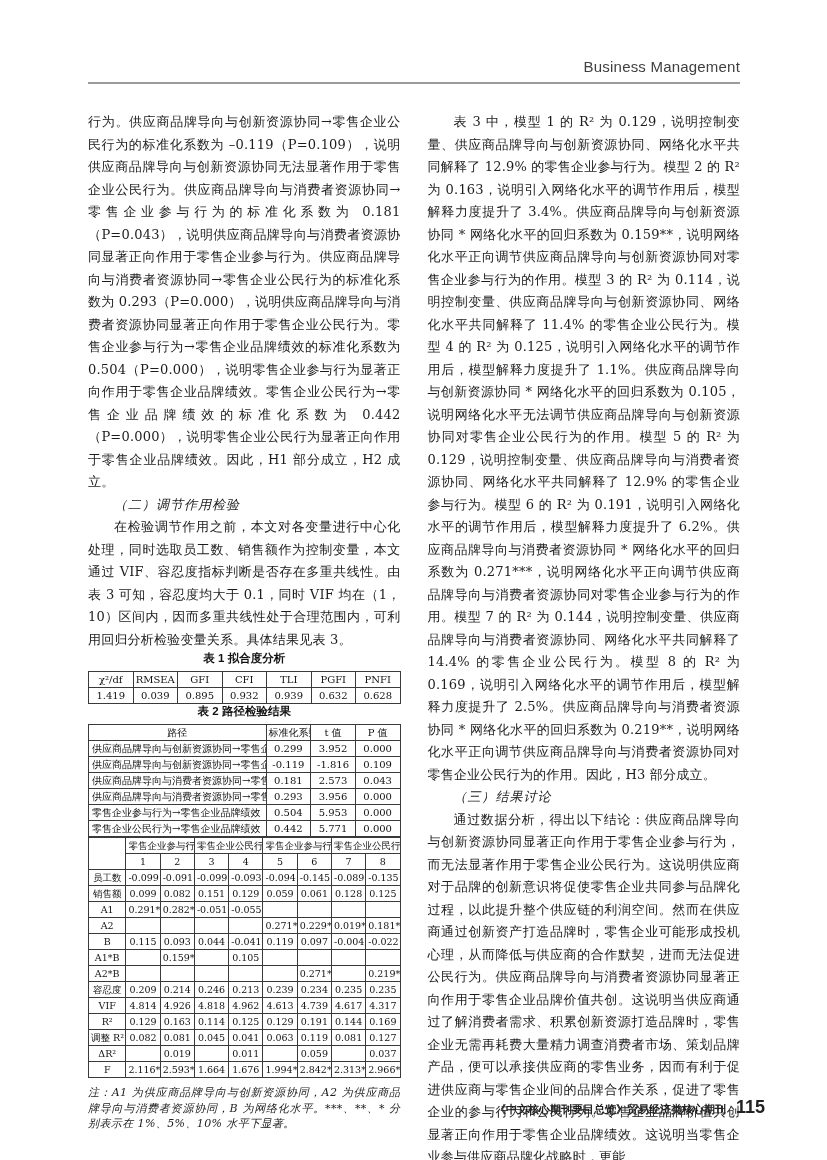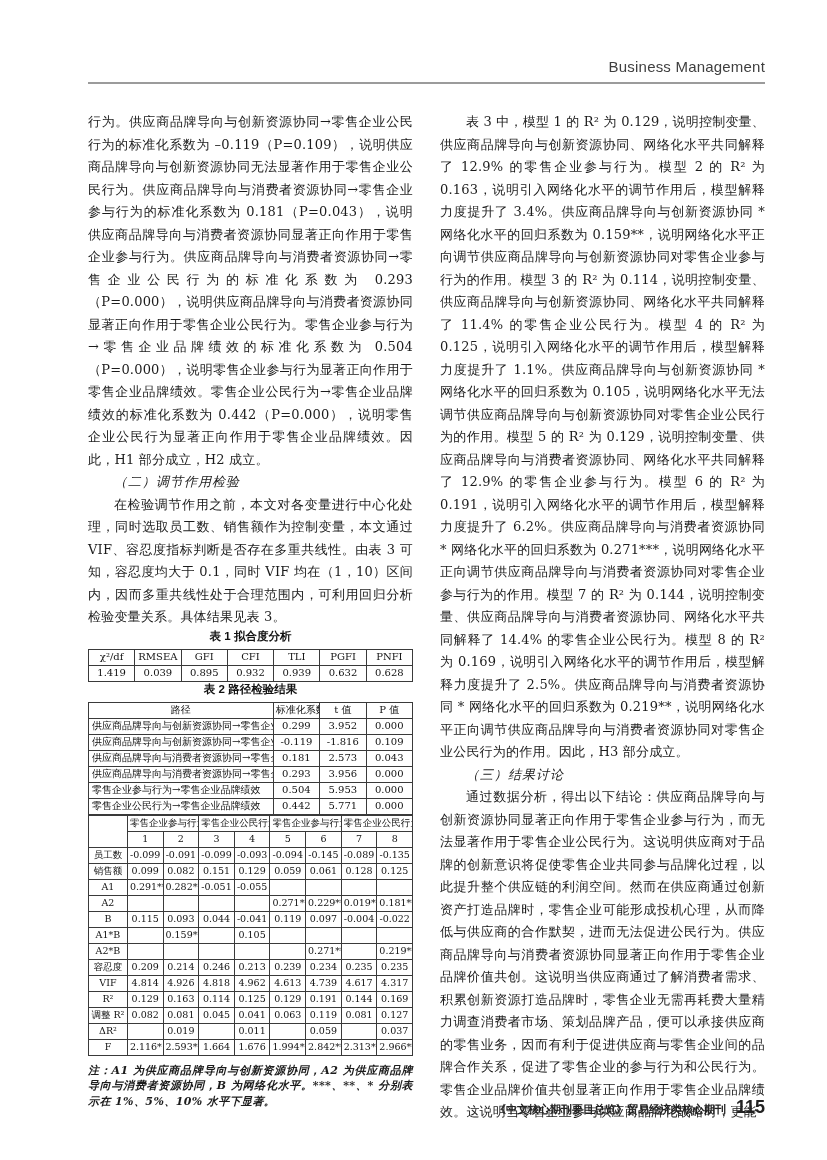--- a/index.html
+++ b/index.html
@@ -1,19 +1,19 @@
 <!DOCTYPE html>
 <html><head>
 <meta charset="utf-8">
 <style>
   html,body{margin:0;padding:0;background:#e9e9e9;}
   .page{
     width:827px;height:1160px;position:relative;background:#ffffff;
     font-family:"DejaVu Serif","Liberation Serif",serif;color:#1c1c1c;
-    box-sizing:border-box;padding:58px 62px 0 88px;overflow:hidden;
+    box-sizing:border-box;padding:58px 87px 0 88px;overflow:hidden;
   }
   
   .hdr{position:relative;}
   .hdr-title{
     text-align:right;font-family:"Liberation Sans",sans-serif;
     font-size:15px;color:#3f3f3f;letter-spacing:.2px;padding-bottom:7px;
   }
   .hdr-rule{border-bottom:2px solid #9b9b9b;height:0;}
   
   .columns{display:flex;gap:27px;margin-top:27px;justify-content:space-between;}
@@ -36,21 +36,21 @@
   table.t th,table.t td{
     border:1px solid #3a3a3a;padding:1px 2px;text-align:center;
     height:13px;overflow:hidden;white-space:nowrap;font-weight:normal;
   }
   table.t2 td:first-child{text-align:left;padding-left:3px;}
   table.t2 col.c-path{width:57%;}
   table.t3{font-size:9.5px;}
   table.t3 col.c-label{width:12%;}
   .table-note{
     margin:7px 0 0;font-size:11px;line-height:15.5px;text-align:justify;
-    font-style:italic;letter-spacing:.4px;font-weight:bold;
+    font-style:italic;letter-spacing:.4px;
   }
   
   .footer{
     position:absolute;right:62px;bottom:42px;
     font-family:"Liberation Sans",sans-serif;font-weight:bold;color:#222;
     display:flex;align-items:baseline;gap:10px;
   }
   .footer .journal{font-size:11px;}
   .footer .pageno{font-size:18px;}
 </style>

